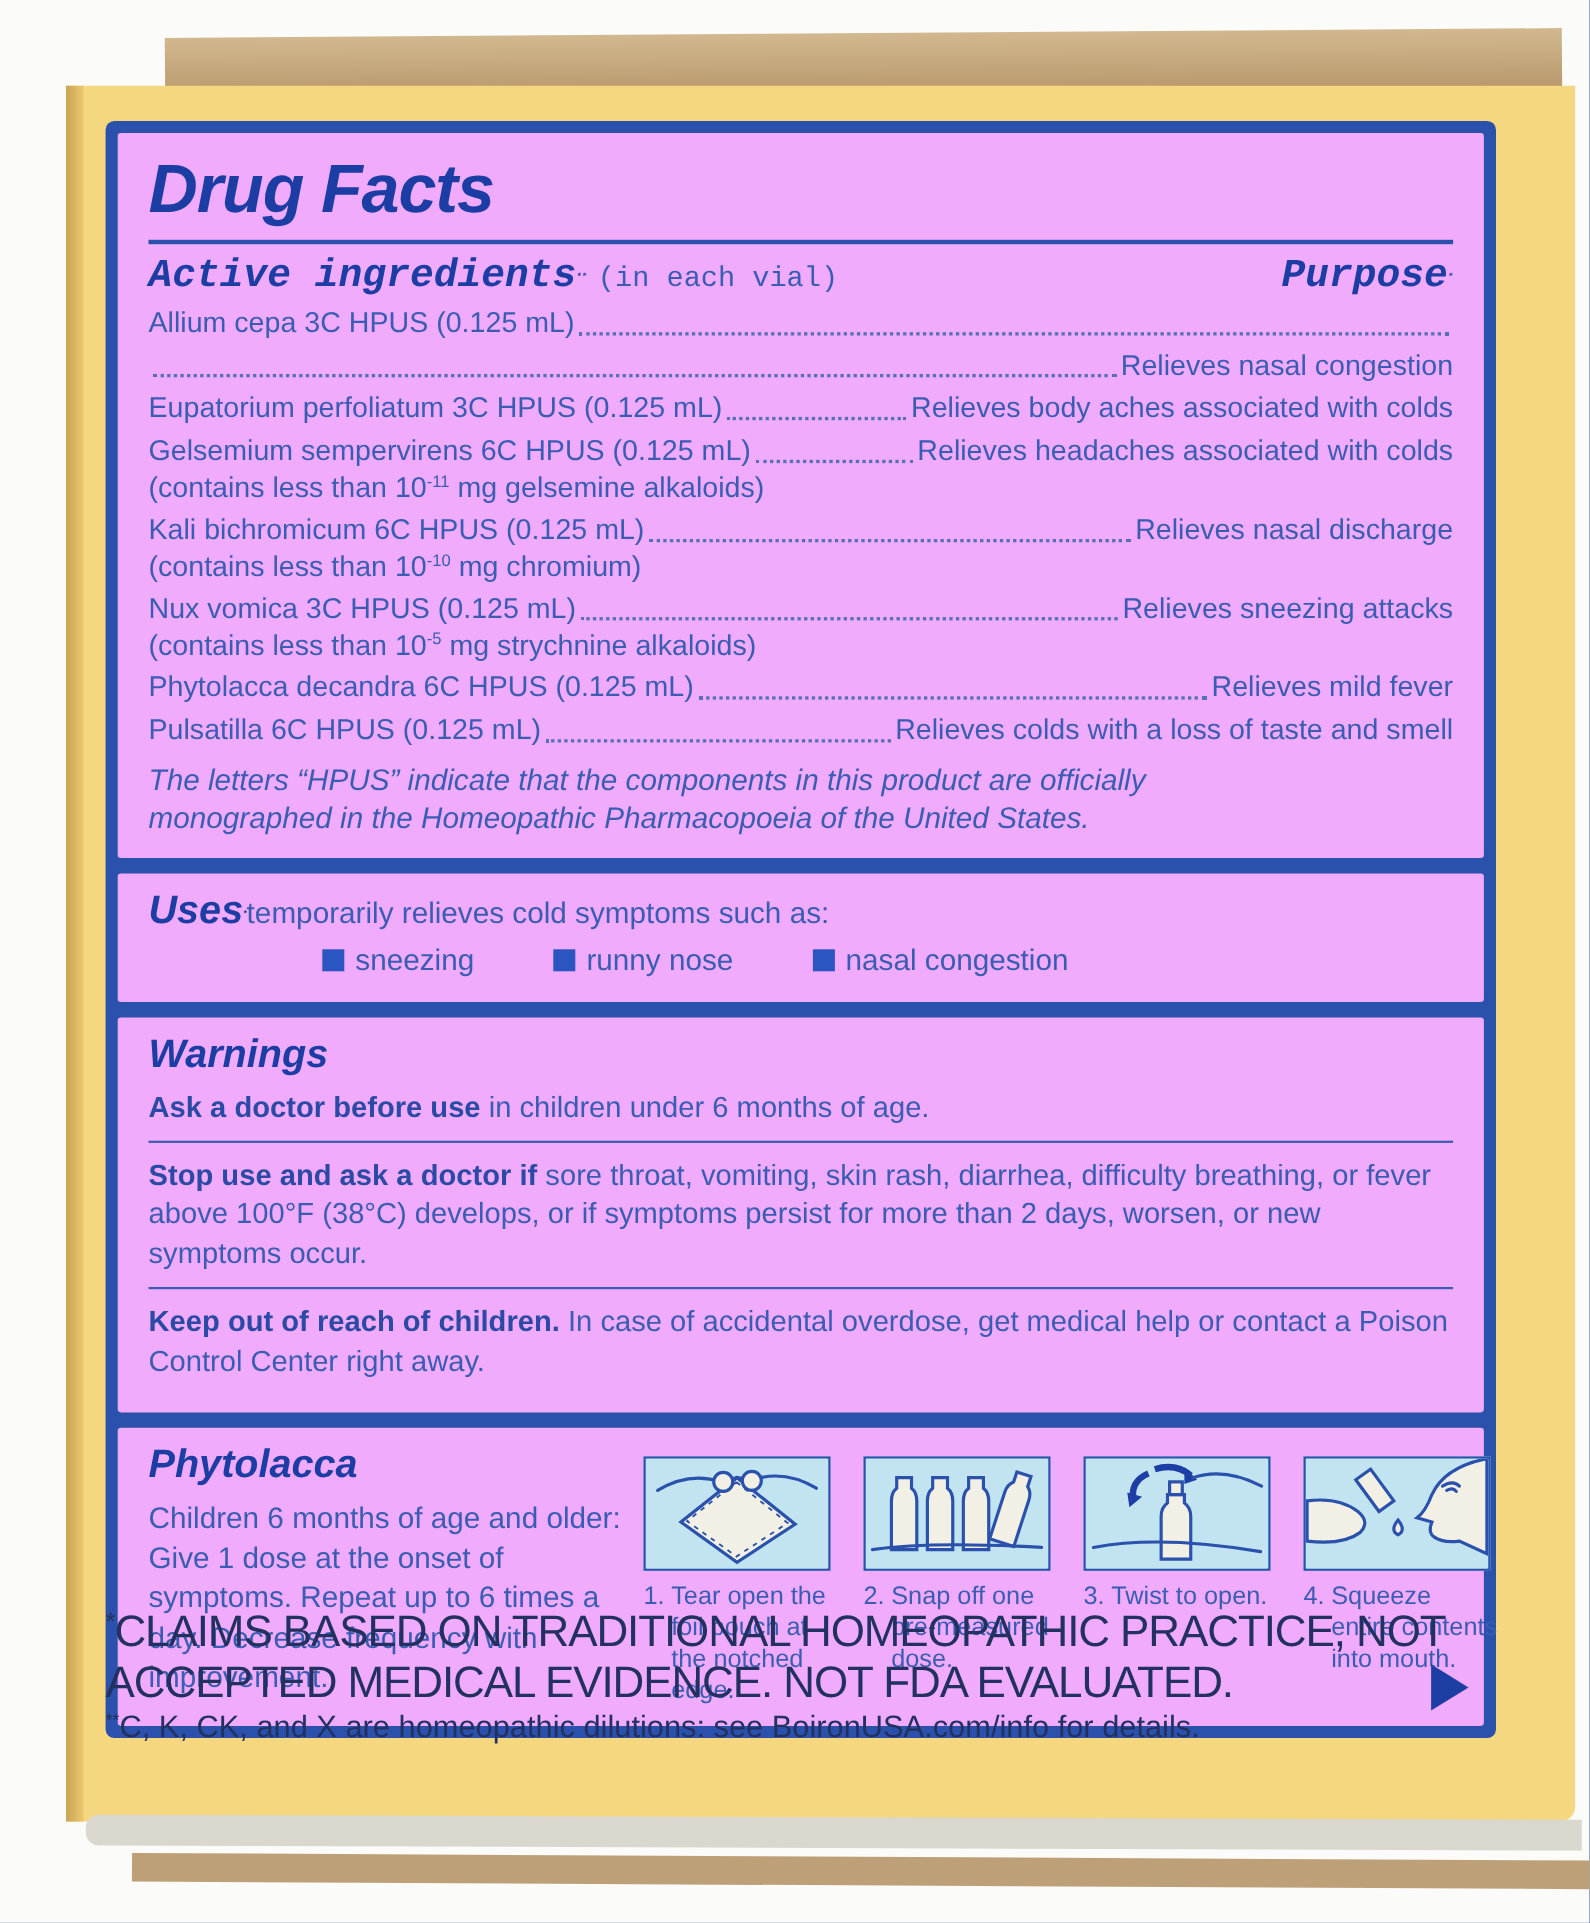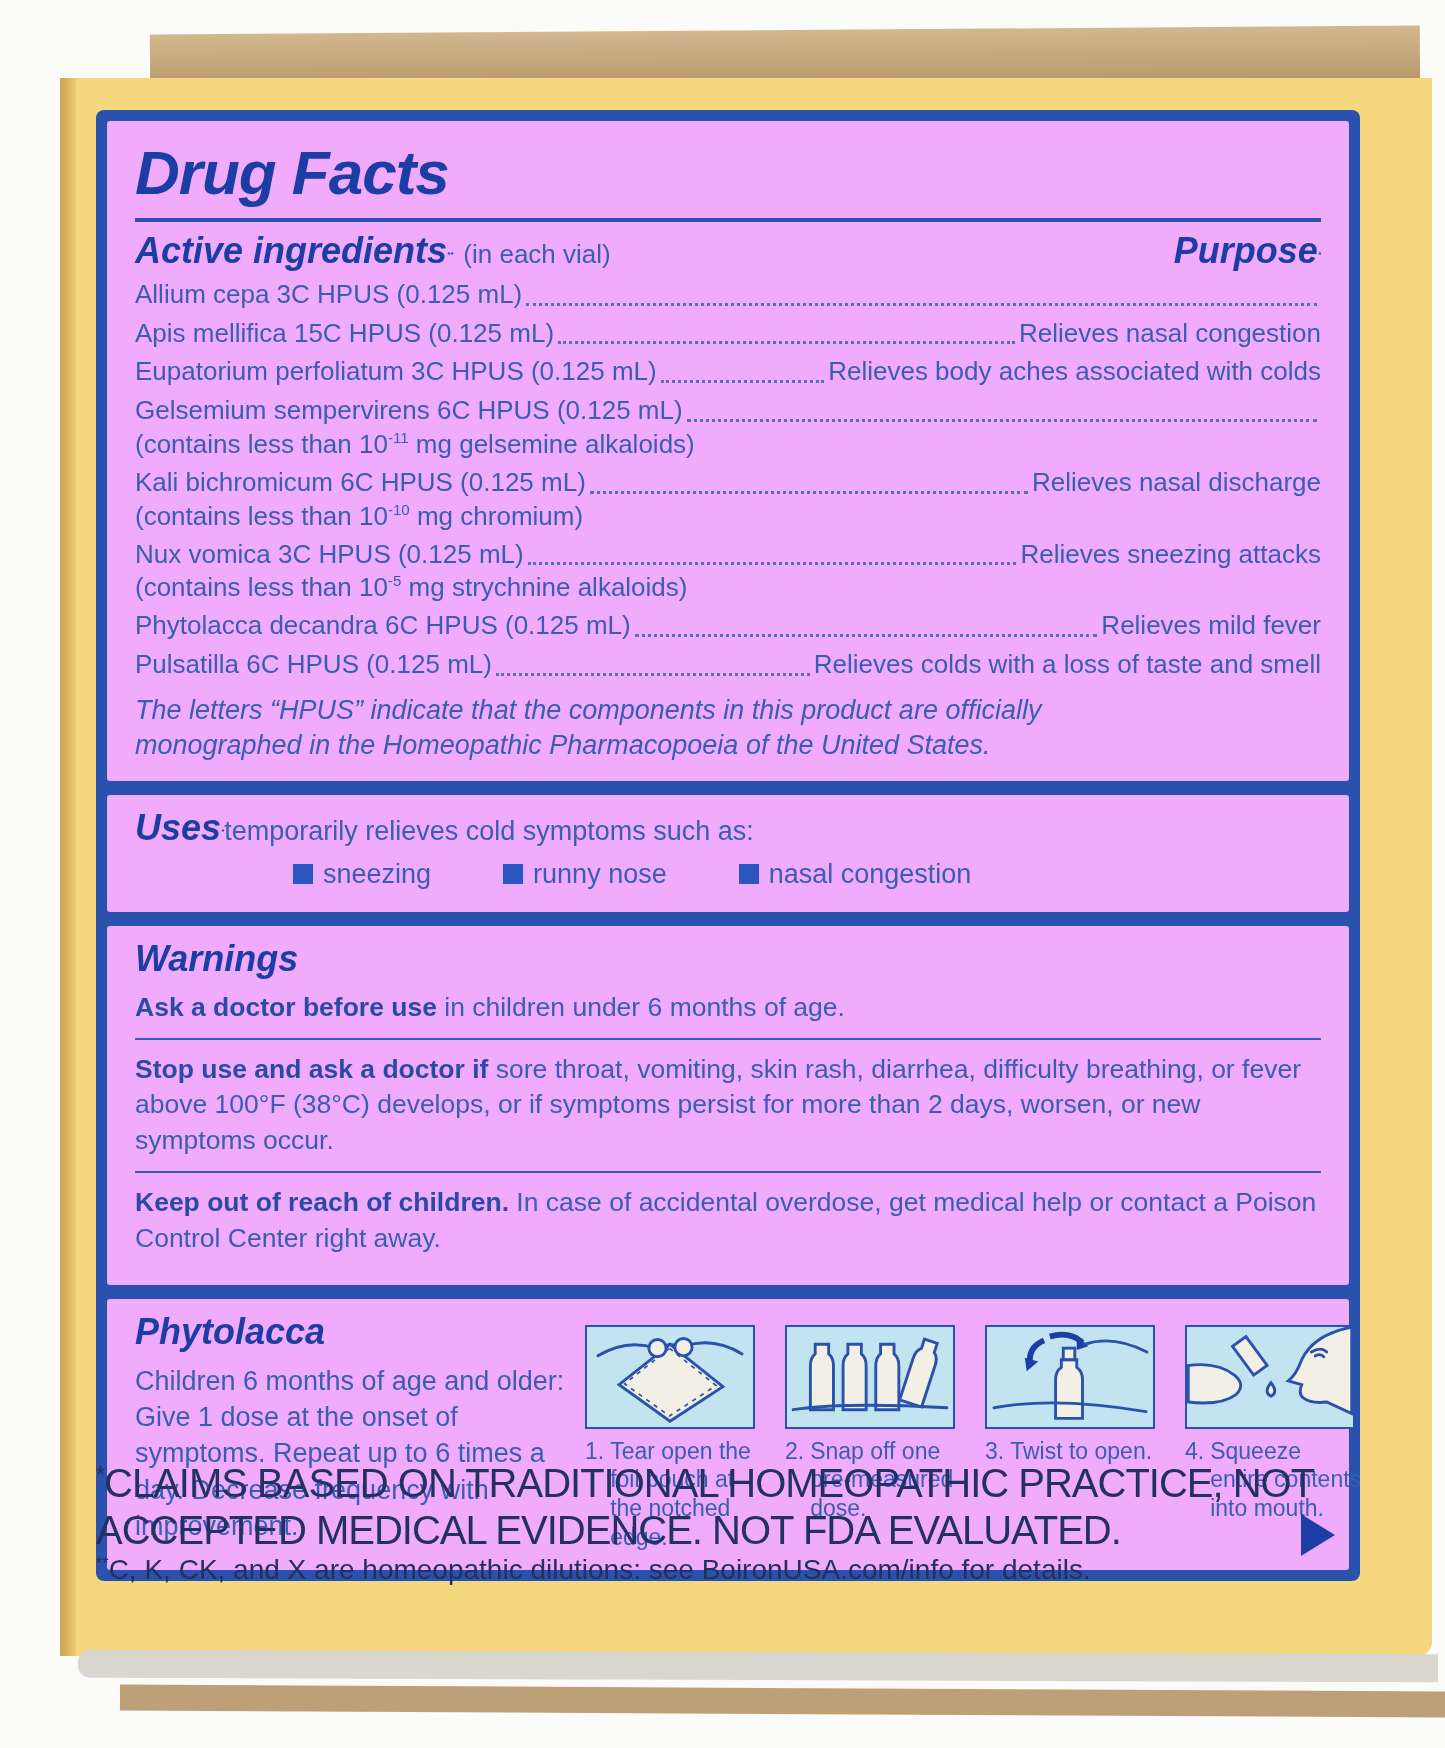--- a/index.html
+++ b/index.html
@@ -21,21 +21,21 @@
 
   
   .label-frame{position:absolute;left:96px;top:110px;width:1264px;
     background:#2a51ab;border-radius:8px;padding:11px;
     display:flex;flex-direction:column;gap:14px;box-sizing:border-box;}
   .panel{background:#f0abfc;border-radius:3px;padding:12px 28px 18px 28px;position:relative;}
   h1.df-title{margin:4px 0 10px 0;font-size:62px;font-style:italic;font-weight:bold;
     color:#1c3da3;letter-spacing:-1px;}
   .title-rule{border:none;border-top:4px solid #2a51ab;margin:0 0 8px 0;}
   .sec-head{font-size:36px;font-style:italic;font-weight:bold;color:#1c3da3;}
-  .head-row{display:flex;justify-content:space-between;align-items:baseline;margin-bottom:6px;}
+  .head-row{display:flex;justify-content:space-between;align-items:baseline;margin-bottom:6px;font-family:Liberation Mono, monospace;}
   .in-each{font-size:26px;font-weight:normal;font-style:normal;color:#3a5db3;margin-left:10px;}
   sup{font-size:58%;}
   .ing-row{display:flex;align-items:baseline;font-size:26px;color:#3a5db3;margin:7px 0 0 0;line-height:1.22;}
   .ing-name{white-space:nowrap;}
   .ing-purpose{white-space:nowrap;}
   .leader{flex:1 1 auto;min-width:16px;border-bottom:3px dotted #5470b6;margin:0 4px;
     align-self:flex-end;margin-bottom:5px;}
   .ing-note{font-size:26px;color:#3a5db3;margin:2px 0 0 0;}
   .hpus-note{font-size:27px;font-style:italic;color:#3a5db3;max-width:1060px;margin-top:12px;line-height:1.3;}
 
@@ -91,32 +91,32 @@
       <div>
         <span class="sec-head">Purpose</span><sup class="sec-head" style="font-size:50%;">*</sup>
       </div>
     </div>
 
     <div class="ing-row">
       <span class="ing-name">Allium cepa 3C HPUS (0.125 mL)</span>
         <span class="leader"></span>
     </div>
     <div class="ing-row">
-      <span class="ing-name">Apis mellifica 15C HPUS (0.125 mL)</span>
         <span class="leader"></span>
         <span class="ing-purpose">Relieves nasal congestion</span>
     </div>
     <div class="ing-row">
       <span class="ing-name">Eupatorium perfoliatum 3C HPUS (0.125 mL)</span>
         <span class="leader"></span>
         <span class="ing-purpose">Relieves body aches associated with colds</span>
     </div>
     <div class="ing-row">
       <span class="ing-name">Gelsemium sempervirens 6C HPUS (0.125 mL)</span>
         <span class="leader"></span>
+        <span class="ing-purpose">Relieves headaches associated with colds</span>
     </div>
     <div class="ing-note">
       <span>(contains less than 10</span><sup>-11</sup><span> mg gelsemine alkaloids)</span>
     </div>
     <div class="ing-row">
       <span class="ing-name">Kali bichromicum 6C HPUS (0.125 mL)</span>
         <span class="leader"></span>
         <span class="ing-purpose">Relieves nasal discharge</span>
     </div>
     <div class="ing-note">

